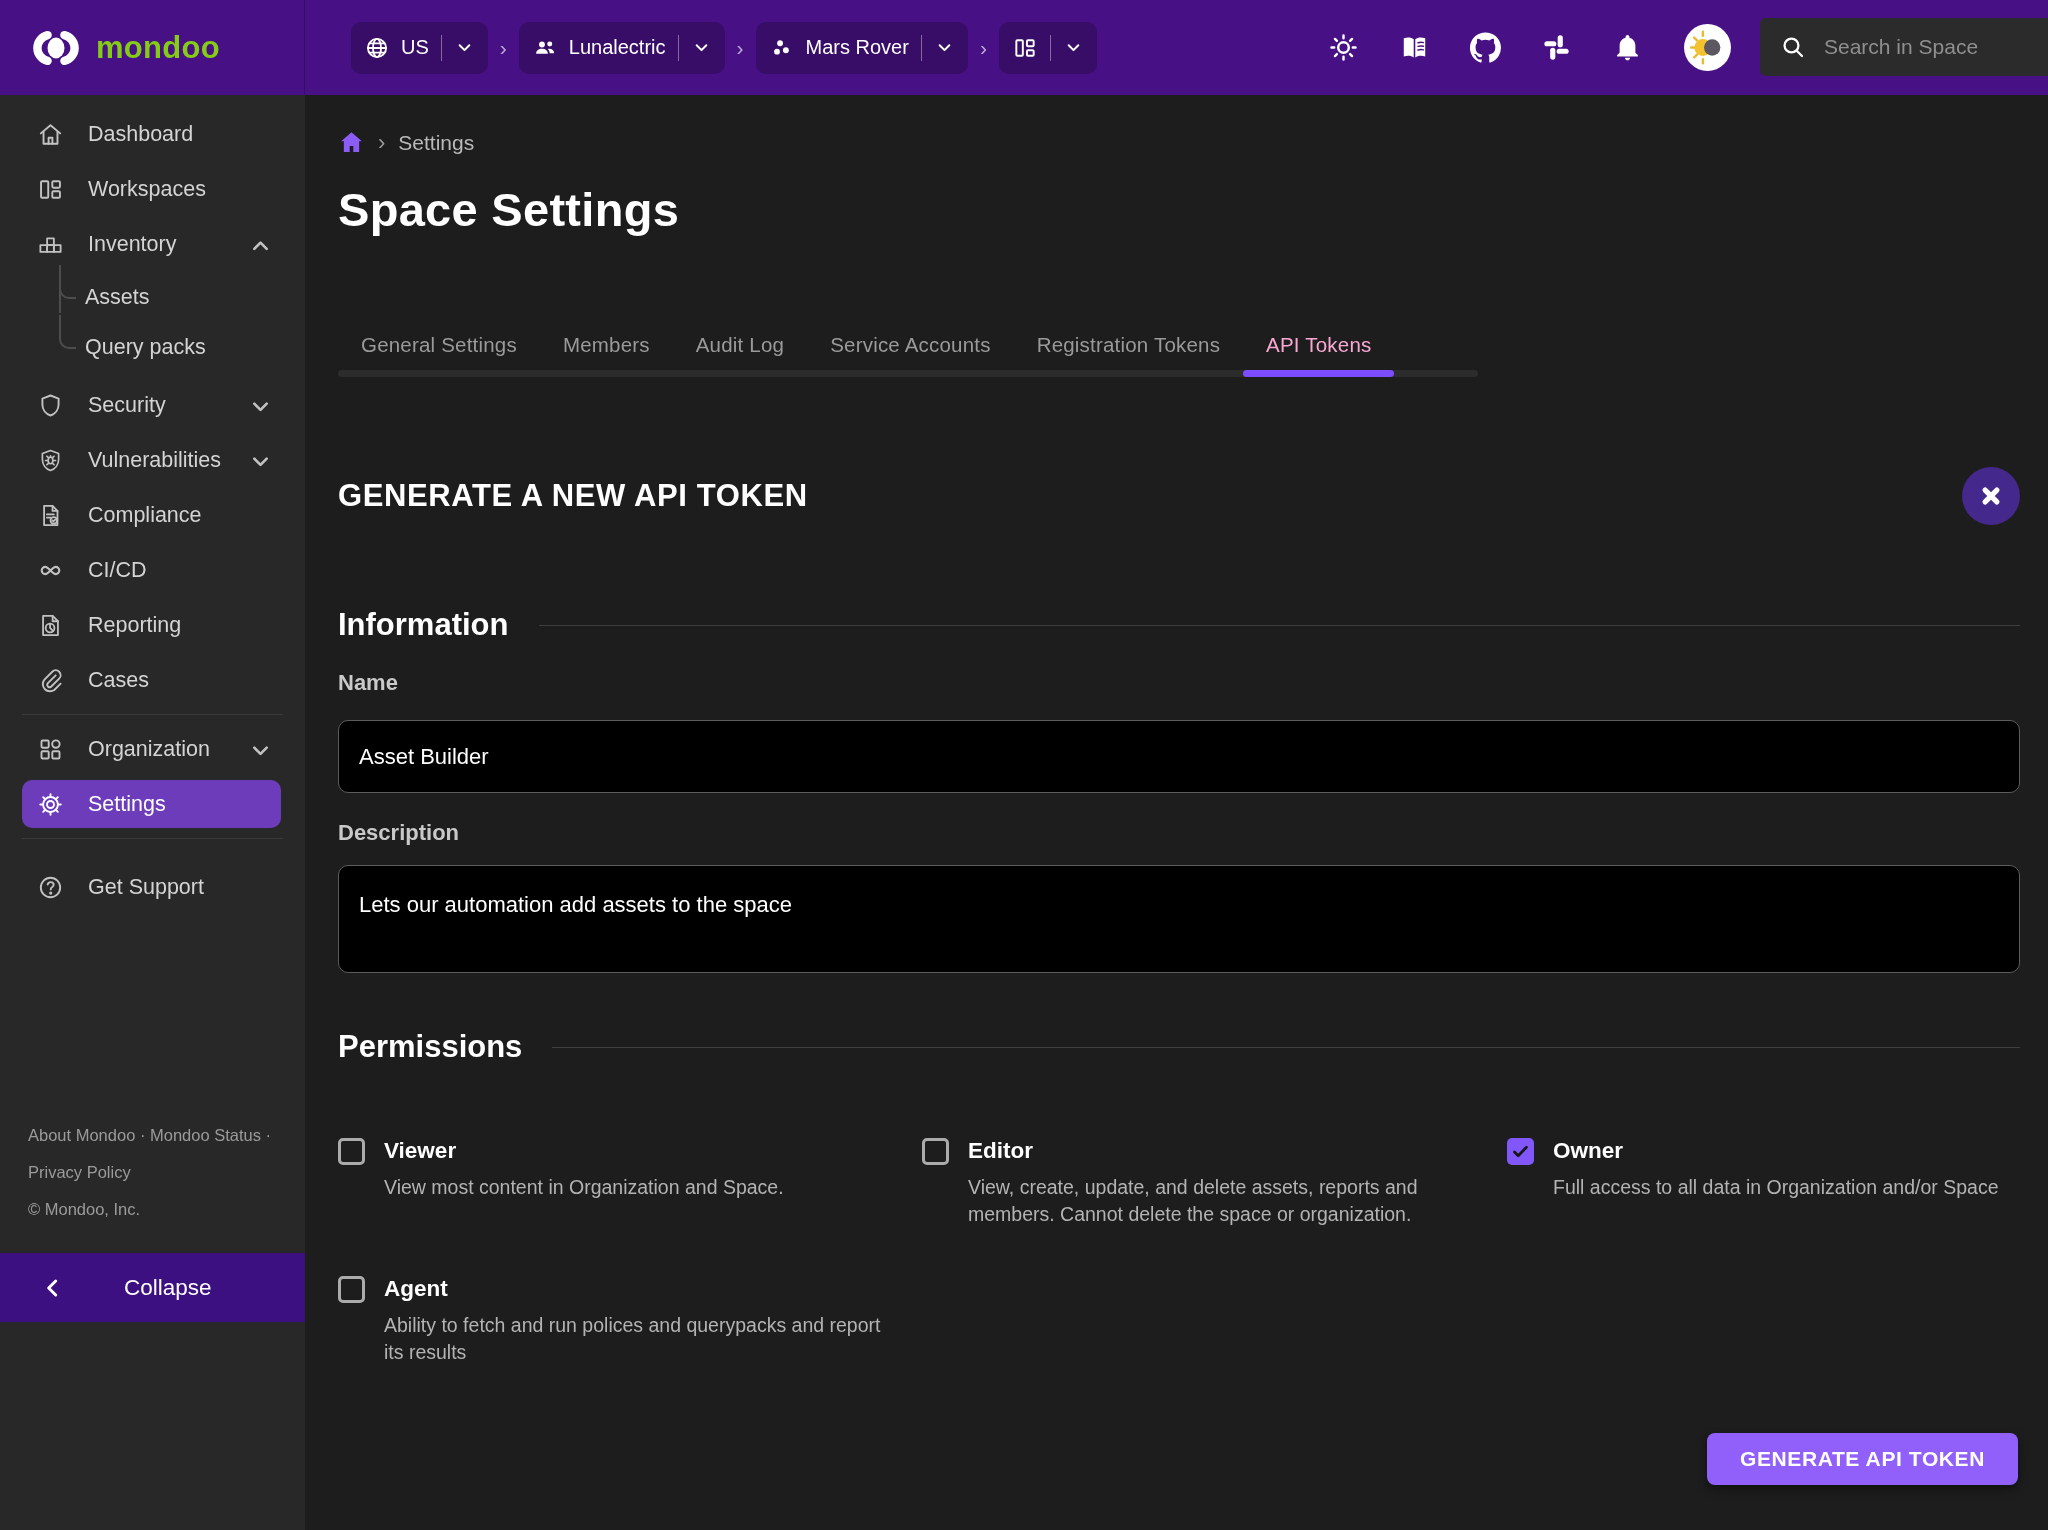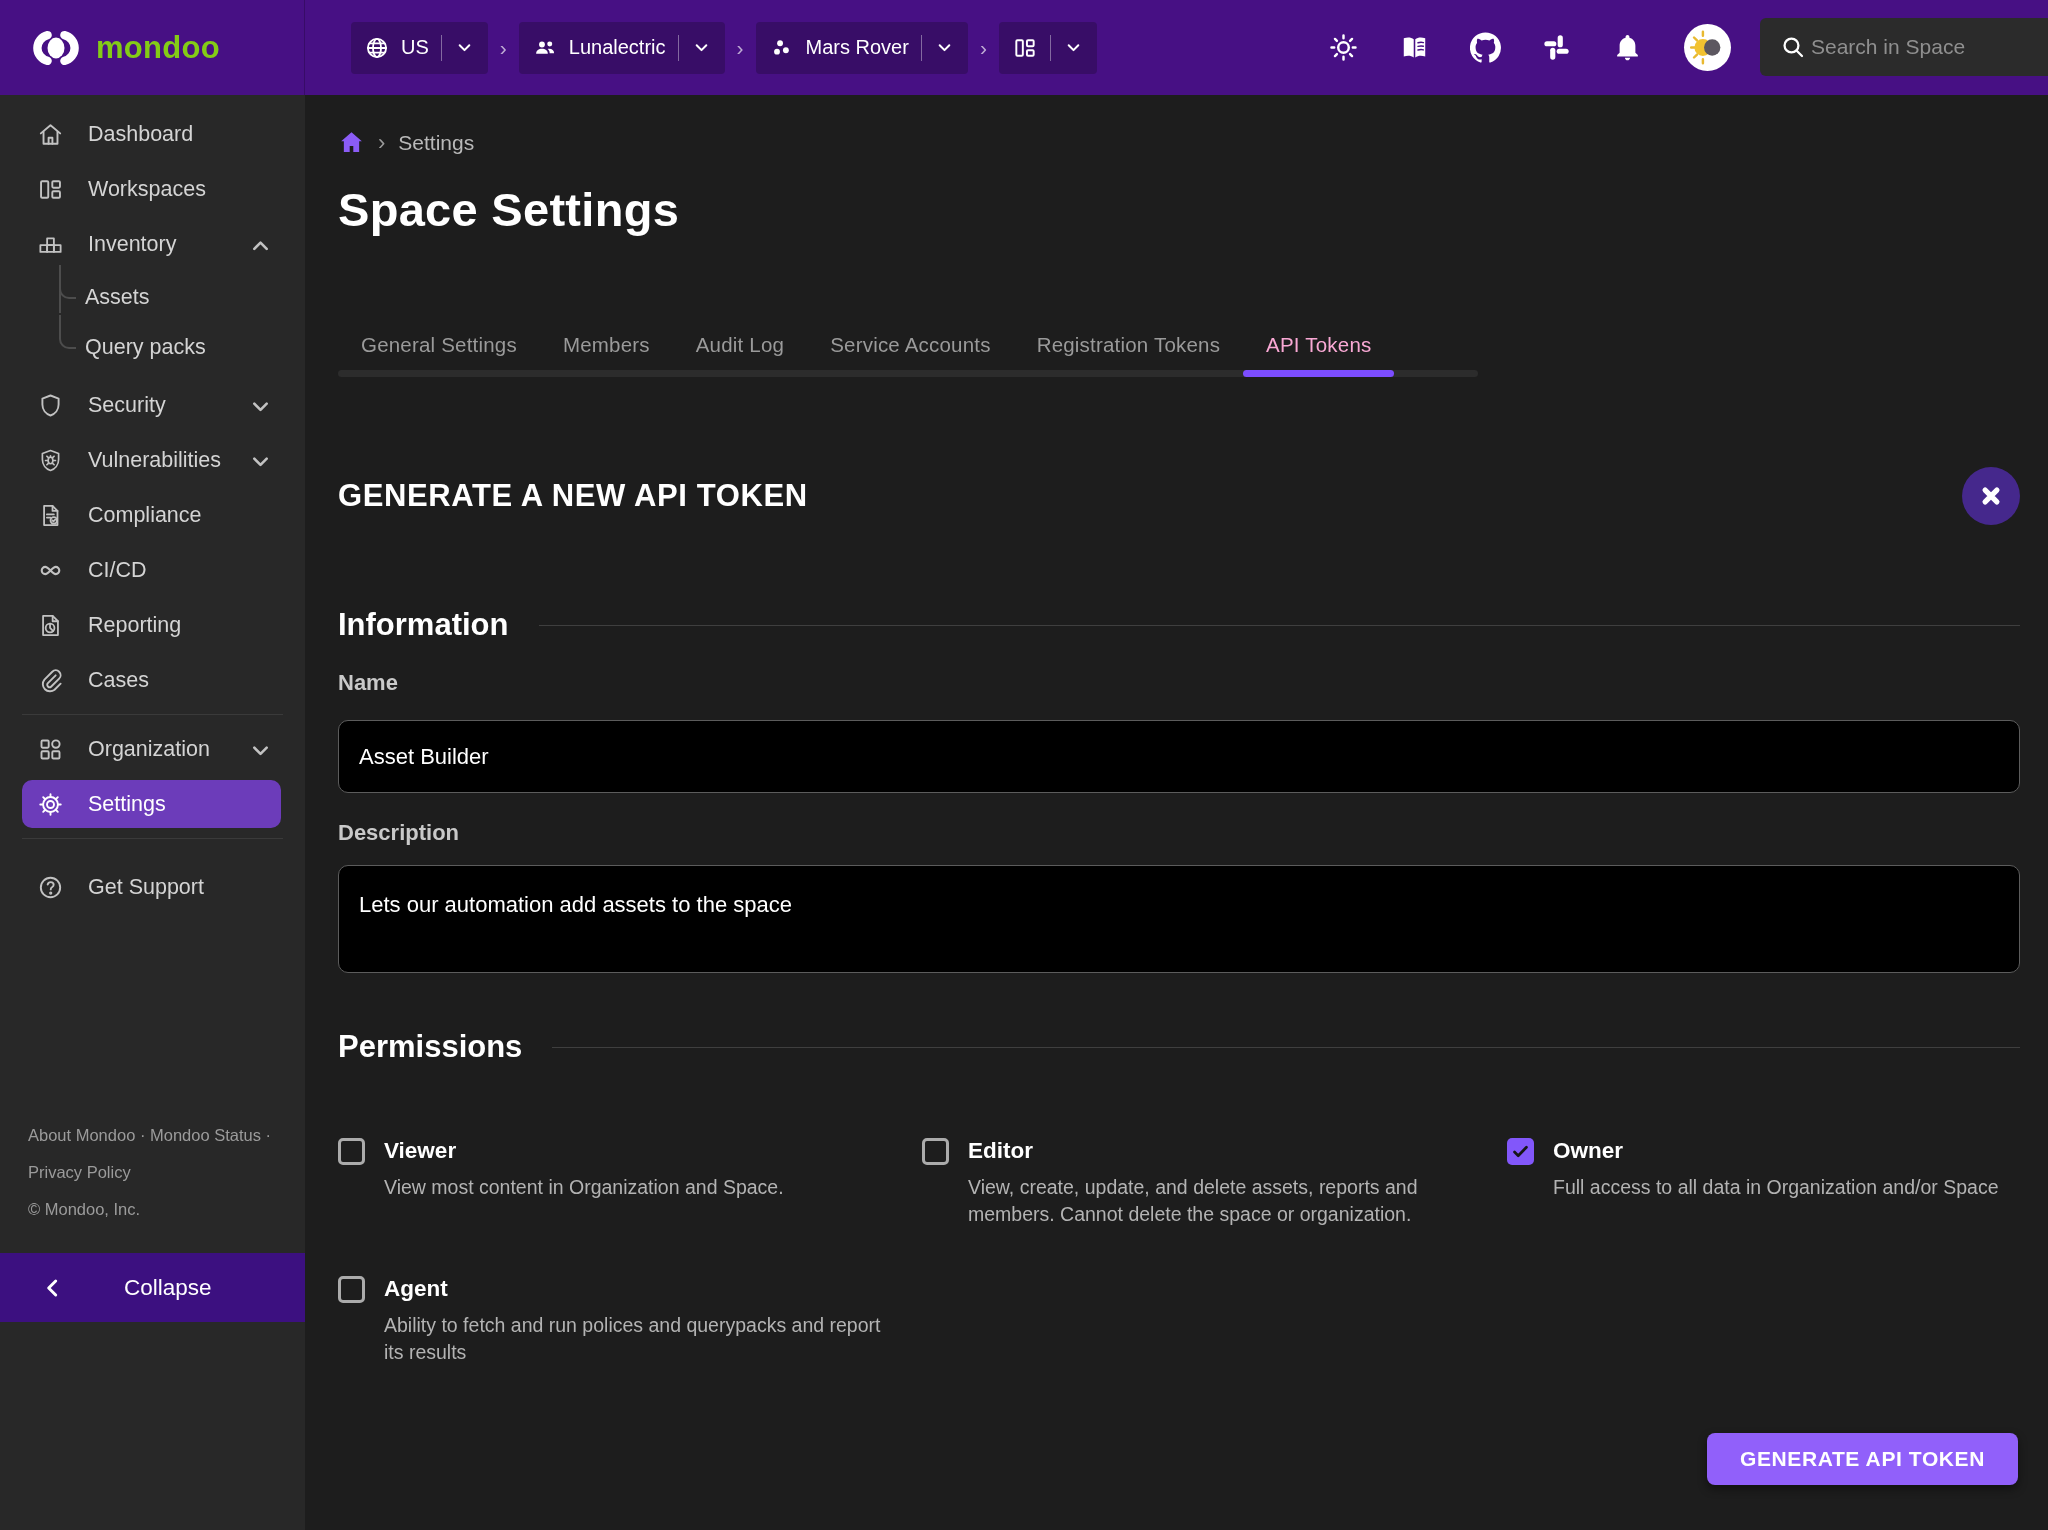--- a/index.html
+++ b/index.html
@@ -7,32 +7,32 @@
        font-family:"Liberation Sans",sans-serif;-webkit-font-smoothing:antialiased;}
 
   
   .topbar{position:absolute;left:0;top:0;width:2048px;height:95px;background:#471084;
           display:flex;align-items:center;z-index:5;}
   .logo{flex:0 0 305px;display:flex;align-items:center;gap:14px;padding-left:30px;
         box-sizing:border-box;border-right:1px solid rgba(0,0,0,.22);height:100%;cursor:pointer;}
   .logo svg{width:52px;height:38px;}
   .logo-text{color:#84cc16;font-size:31px;font-weight:bold;letter-spacing:.3px;}
   .chips{display:flex;align-items:center;gap:9px;margin-left:46px;}
-  .chip{background:#380d67;border-radius:4px;height:52px;display:flex;align-items:center;
+  .chip{background:#380d67;border-radius:10px;height:52px;display:flex;align-items:center;
         padding:0 13px;gap:11px;color:#fff;font-size:20px;cursor:pointer;white-space:nowrap;}
   .chip svg{width:26px;height:26px;color:#fff;display:block;}
   .chip .vdiv{width:1px;height:26px;background:rgba(255,255,255,.38);margin:0 1px;}
   .chip .chev svg{width:21px;height:21px;}
   .chip-sep{color:rgba(255,255,255,.65);font-size:21px;margin:0 3px;}
   .top-actions{margin-left:auto;display:flex;align-items:center;gap:40px;padding-right:316px;}
   .top-icon{width:31px;height:31px;color:#fff;cursor:pointer;}
   .top-icon svg{width:100%;height:100%;display:block;}
   .avatar{width:49px;height:49px;cursor:pointer;}
   .searchbox{position:absolute;right:0;top:18px;width:288px;height:58px;background:#2b2b2b;
-             border-radius:6px 0 0 6px;display:flex;align-items:center;gap:3px;
+             border-radius:6px 0 0 6px;display:flex;align-items:center;gap:16px;
              padding-left:20px;box-sizing:border-box;}
   .searchbox .sicon{width:26px;height:26px;color:#fff;flex:0 0 26px;}
   .searchbox input{background:transparent;border:none;outline:none;color:#eee;
              font-size:21px;width:210px;font-family:inherit;}
   .searchbox input::placeholder{color:#8f8f8f;}
 
   
   .sidebar{position:absolute;left:0;top:95px;width:305px;height:1435px;background:#282828;}
   .nav{padding-top:8px;}
   .nav-item{height:48px;margin:7px 24px 7px 22px;display:flex;align-items:center;gap:24px;

